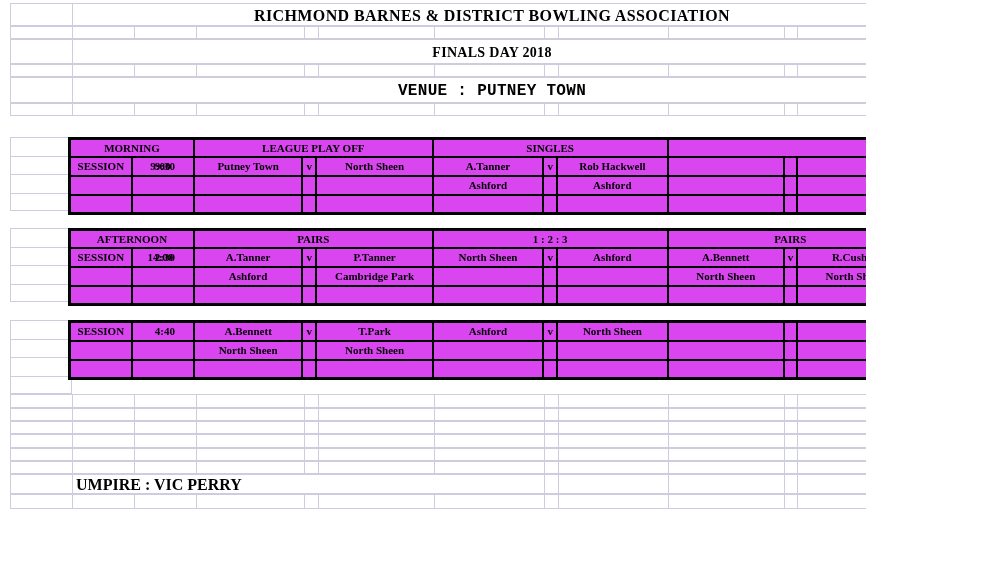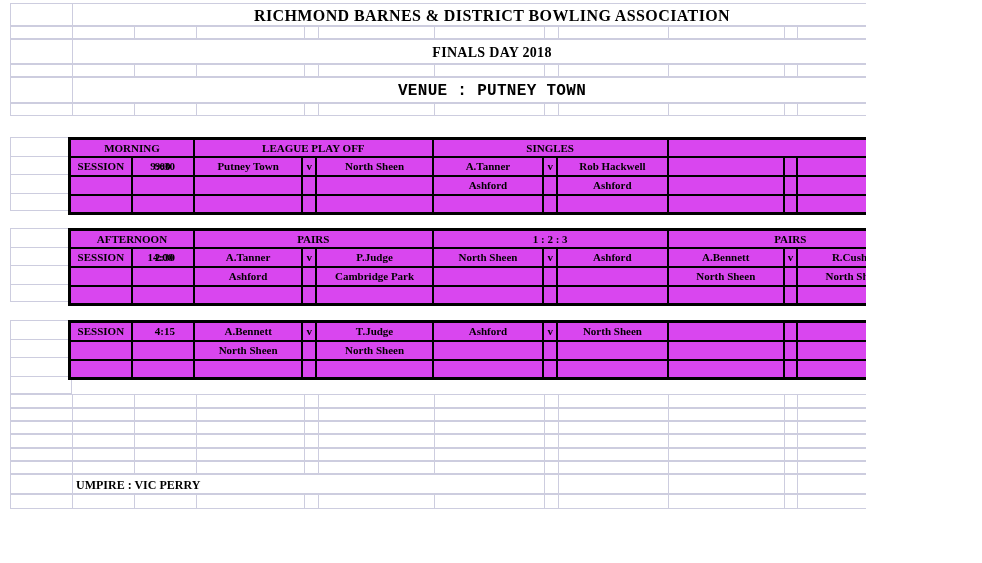--- a/index.html
+++ b/index.html
@@ -50,21 +50,21 @@
     position:absolute;left:61px;right:0;top:0;bottom:0;
     text-align:center;font-weight:bold;white-space:nowrap;
   }
   .lefttext{
     position:absolute;left:65px;top:0;bottom:0;
     font-weight:bold;white-space:nowrap;text-align:left;
   }
   .t-main{font-size:16px;line-height:23px;letter-spacing:.4px;}
   .t-sub{font-size:14px;line-height:25px;letter-spacing:.3px;}
   .t-venue{font-size:16px;line-height:26px;letter-spacing:.3px;font-family:Liberation Mono, monospace;}
-  .t-umpire{font-size:12px;line-height:20px;}
+  .t-umpire{font-size:16px;line-height:20px;}
   .t-notice{font-size:11.5px;line-height:17px;}
   
   .astrip{
     position:absolute;left:10px;width:62px;height:74px;box-sizing:border-box;
     border:1px solid var(--grid);
     background-image:
       linear-gradient(var(--grid),var(--grid)),linear-gradient(var(--grid),var(--grid)),
       linear-gradient(var(--grid),var(--grid));
     background-repeat:no-repeat;background-size:100% 1px;
     background-position:0 18px,0 36px,0 55px;
@@ -197,21 +197,21 @@
       <td colspan="3" class="thick">PAIRS</td>
     </tr>
     <tr class="r2">
       <td class="lab">SESSION</td>
       <td class="time">
         <span class="ts ta">14:00</span>
         <span class="ts tb">2:30</span>
       </td>
       <td class="thick">A.Tanner</td>
       <td class="vcell">v</td>
-      <td>P.Judge</td>
+      <td>P.Tanner</td>
       <td class="thick">North Sheen</td>
       <td class="vcell">v</td>
       <td>Ashford</td>
       <td class="thick">A.Bennett</td>
       <td class="vcell">v</td>
       <td>R.Cushen</td>
     </tr>
     <tr class="r3">
       <td></td>
       <td></td>
@@ -254,25 +254,25 @@
         <col style="width:110px">
         <col style="width:116px">
         <col style="width:13px">
         <col style="width:116px">
     </colgroup>
     <tbody>
     <tr class="r2">
       <td class="lab">SESSION</td>
       <td class="time">
         <span class="ts ta"></span>
-        <span class="ts tb">4:15</span>
+        <span class="ts tb">4:40</span>
       </td>
       <td class="thick">A.Bennett</td>
       <td class="vcell">v</td>
-      <td>T.Judge</td>
+      <td>T.Park</td>
       <td class="thick">Ashford</td>
       <td class="vcell">v</td>
       <td>North Sheen</td>
       <td class="thick"></td>
       <td class="vcell"></td>
       <td></td>
     </tr>
     <tr class="r3">
       <td></td>
       <td></td>

